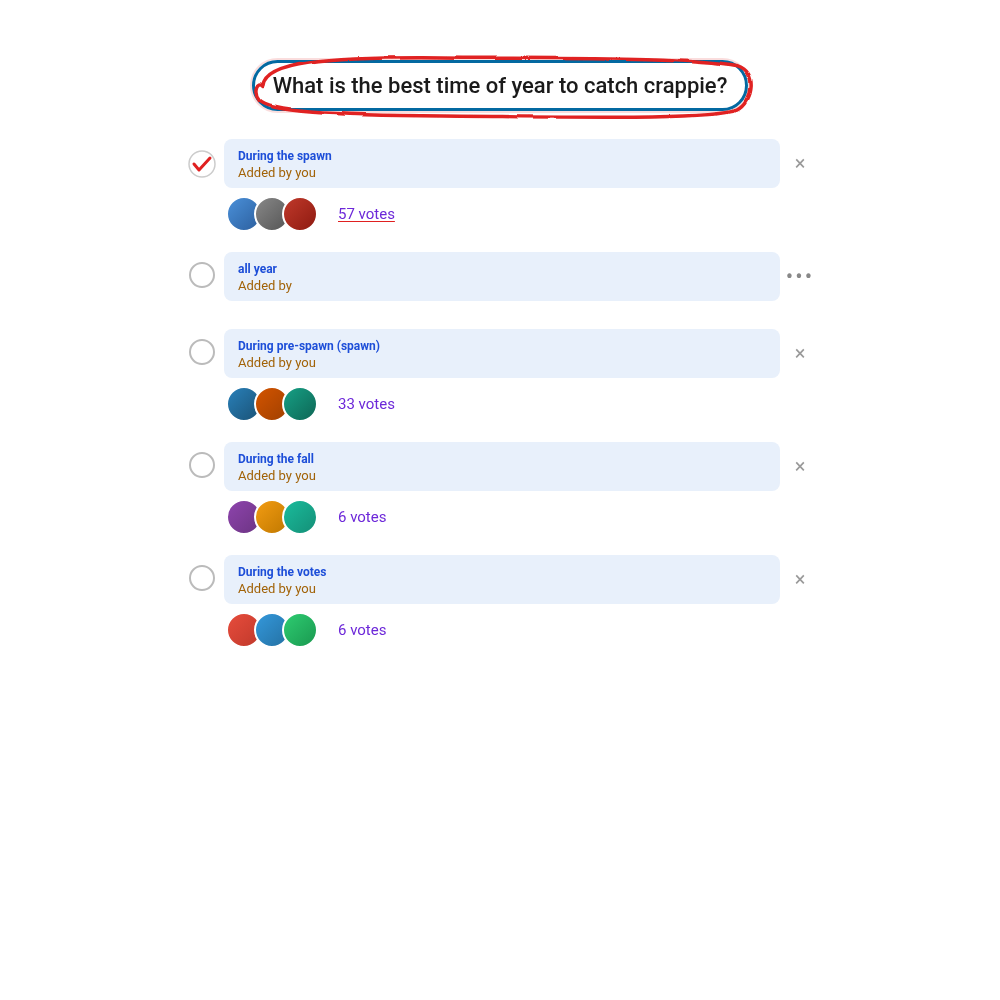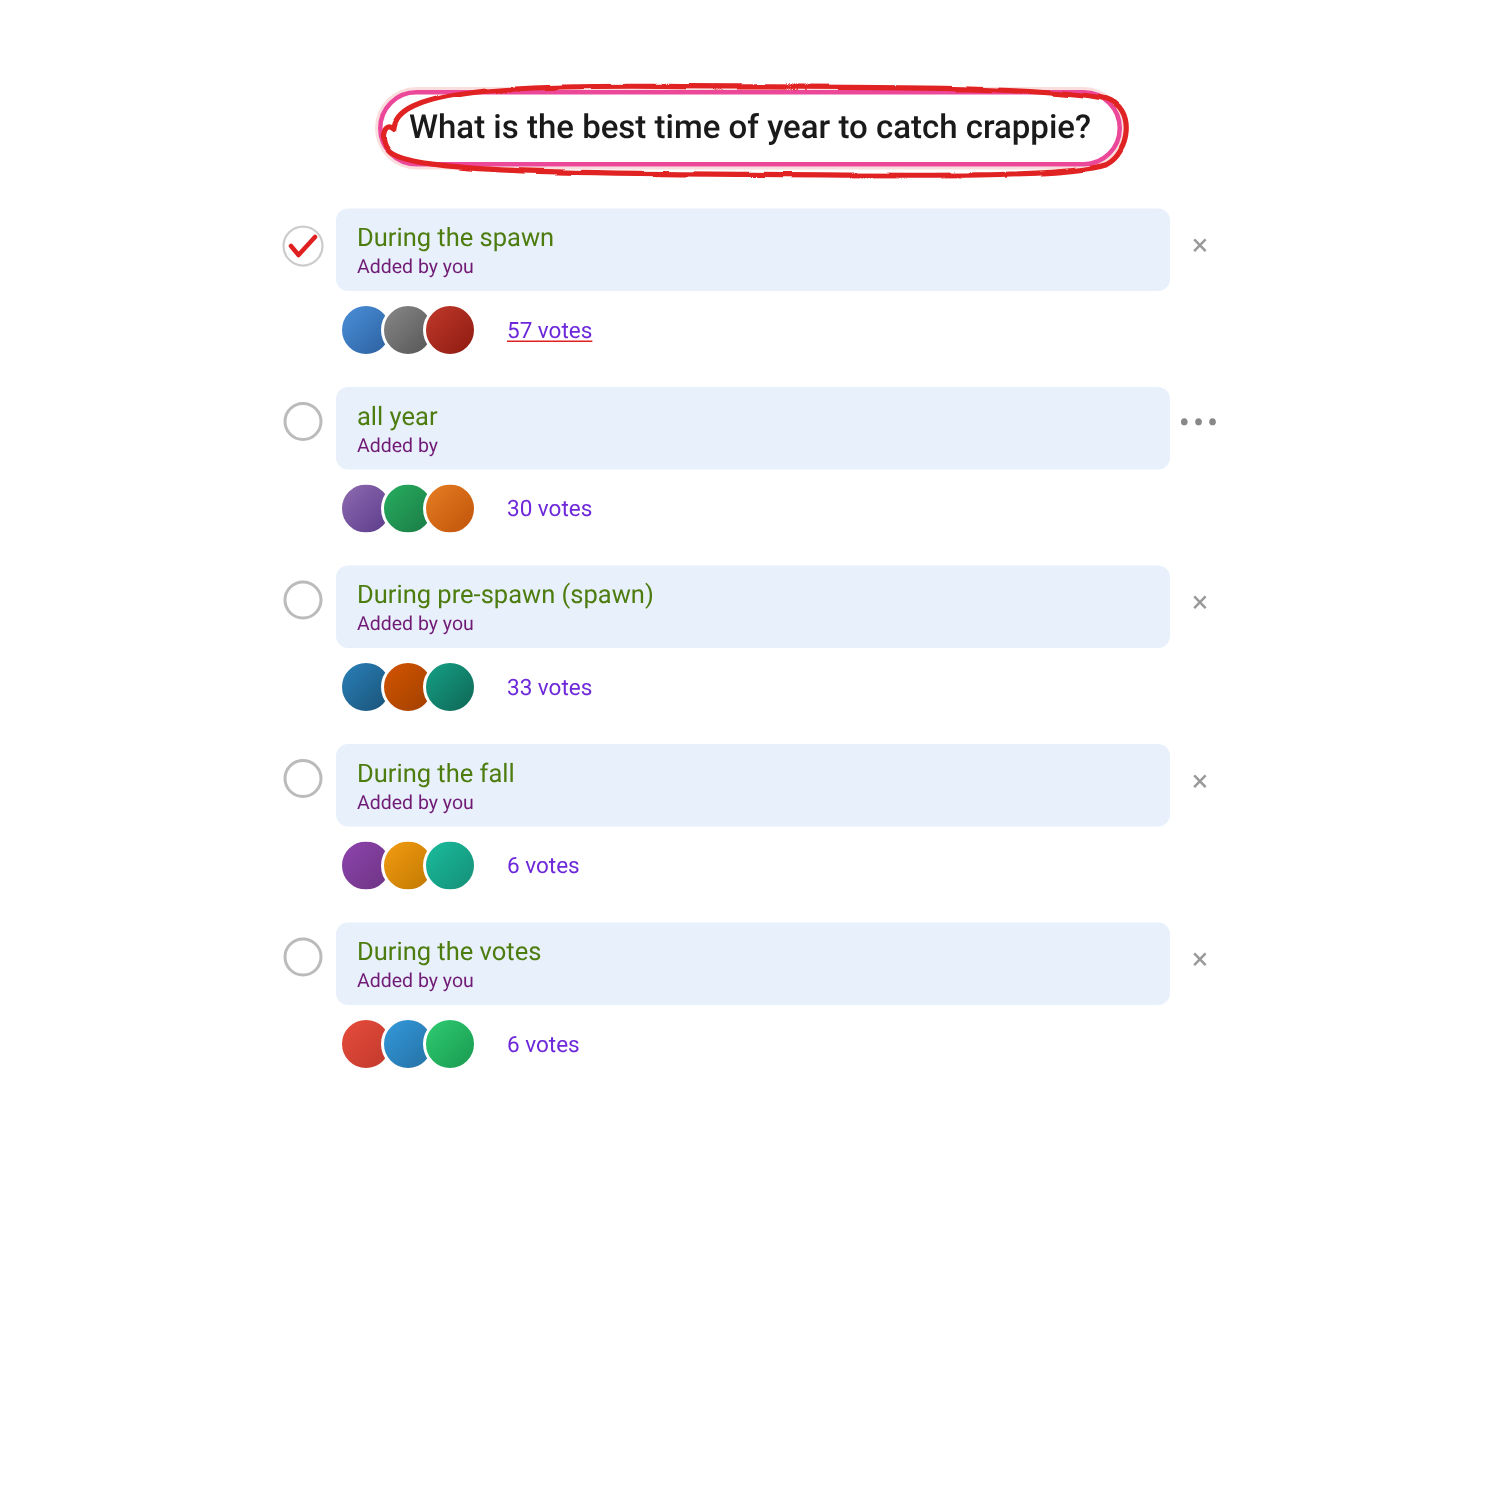--- a/index.html
+++ b/index.html
@@ -18,21 +18,21 @@
     .question-wrapper {
       display: flex;
       justify-content: center;
       margin-bottom: 28px;
     }
     .question-text {
       font-size: 22px;
       font-weight: 500;
       color: #1a1a1a;
       padding: 10px 18px;
-      border: 3px solid #ec4899;
+      border: 3px solid #0369a1;
       border-radius: 28px;
       box-shadow: 0 0 0 2px rgba(220,30,30,0.15);
       
       position: relative;
       display: inline-block;
     }
     
     .question-oval {
       position: relative;
       display: inline-block;
@@ -73,27 +73,27 @@
     .option-block {
       flex: 1;
     }
     .option-label-box {
       background: #e8f0fb;
       border-radius: 8px;
       padding: 10px 14px 8px 14px;
       margin-bottom: 8px;
     }
     .option-title {
-      font-size: 17px;
-      font-weight: 400;
-      color: #4d7c0f;
+      font-size: 12px;
+      font-weight: 700;
+      color: #1d4ed8;
     }
     .option-subtitle {
       font-size: 13px;
-      color: #701a75;
+      color: #a16207;
       margin-top: 2px;
     }
     .option-votes-row {
       display: flex;
       align-items: center;
       gap: 6px;
       padding-left: 2px;
     }
     .avatars {
       display: flex;
@@ -203,28 +203,20 @@
       </div>
       <div class="poll-item">
         <div class="radio-area">
           <div class="radio-circle"></div>
         </div>
         <div class="option-block">
           <div class="option-label-box">
             <div class="option-title">all year</div>
             <div class="option-subtitle">Added by</div>
           </div>
-          <div class="option-votes-row">
-            <div class="avatars">
-              <div class="avatar av4" title="Voter"></div>
-              <div class="avatar av5" title="Voter"></div>
-              <div class="avatar av6" title="Voter"></div>
-            </div>
-            <span class="votes-text">30 votes</span>
-          </div>
         </div>
         <div class="action-btn dots-btn">•••</div>
       </div>
       <div class="poll-item">
         <div class="radio-area">
           <div class="radio-circle"></div>
         </div>
         <div class="option-block">
           <div class="option-label-box">
             <div class="option-title">During pre-spawn (spawn)</div>

